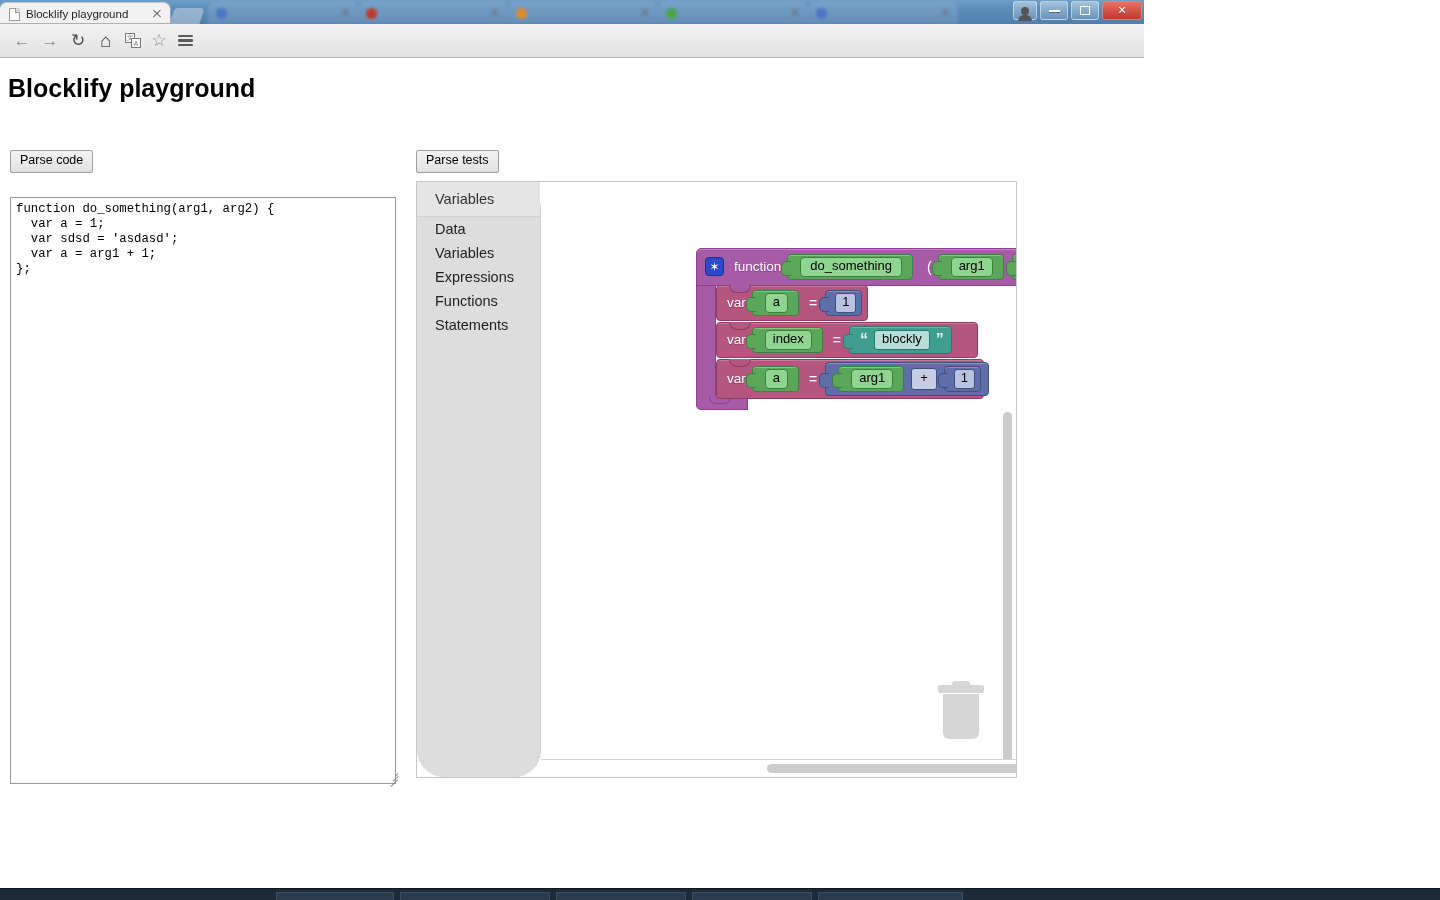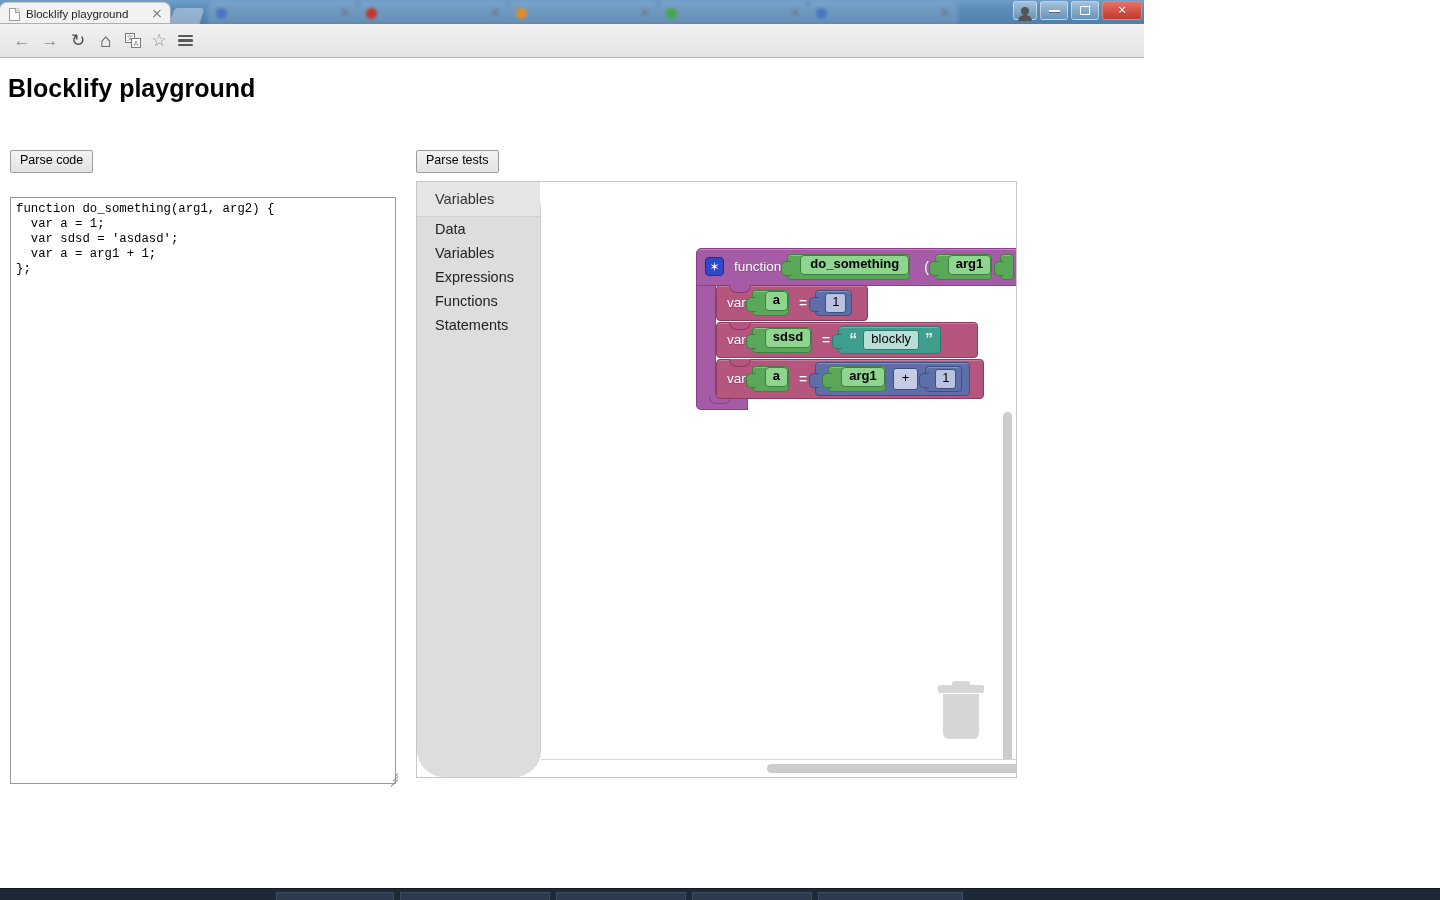--- a/index.html
+++ b/index.html
@@ -368,27 +368,26 @@
     color: #fff; font-size: 13.5px;
     margin-right: 6px;
     text-shadow: 0 1px 1px rgba(0,0,0,0.25);
     white-space: nowrap;
   }
   .blk-paren { color: #fff; font-size: 14px; margin: 0 6px; }
 
   
   .val {
     position: relative;
-    display: inline-flex; align-items: flex-start;
+    display: inline-flex; align-items: center;
     height: 26px;
-    padding: 0 0 0 12px;
+    padding: 0 10px 0 12px;
     border-radius: 4px;
     margin-right: 8px;
     flex: 0 0 auto;
-    font-weight: bold;
   }
   .val::before {
     content: "";
     position: absolute; left: -7px; top: 6px;
     width: 9px; height: 13px;
     border-radius: 5px 0 0 5px;
   }
   .val-green { background: #5aa75a; border: 1px solid #3f7f3f; box-shadow: inset 0 1px 0 rgba(255,255,255,0.3);}
   .val-green::before { background: #5aa75a; border: 1px solid #3f7f3f; border-right: none; }
   .val-field {
@@ -709,21 +708,21 @@
                 </span>
                 <span class="stmt-eq">=</span>
                 <span class="num-blk">
                   <span class="num-field">1</span>
                 </span>
               </div>
 
               <div class="stmt s2" style="left:20px; top:74px; width:262px;">
                 <span class="blk-label">var</span>
                 <span class="val val-green">
-                  <span class="val-field">sdsd</span>
+                  <span class="val-field">index</span>
                 </span>
                 <span class="stmt-eq">=</span>
                 <span class="str-blk">
                   <span class="quote">“</span>
                   <span class="str-field">blockly</span>
                   <span class="quote">”</span>
                 </span>
               </div>
 
               <div class="stmt s3" style="left:20px; top:111px; width:268px; height:40px;">

